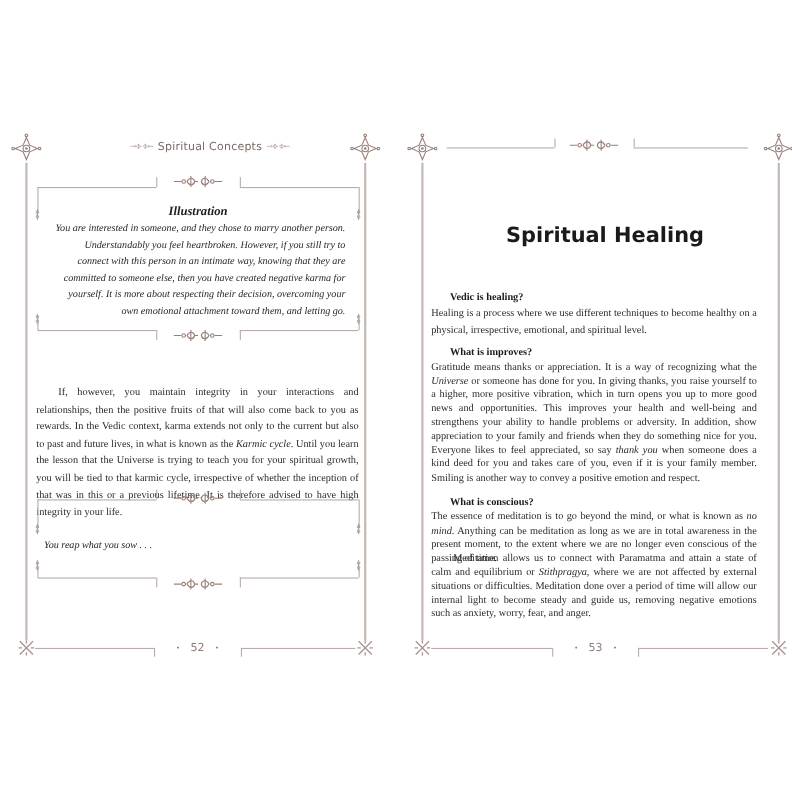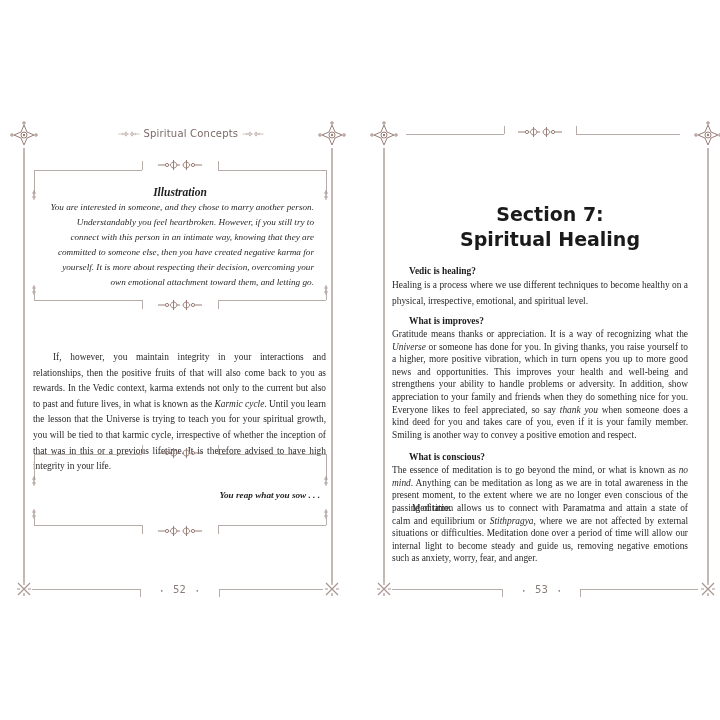--- a/index.html
+++ b/index.html
@@ -13,21 +13,21 @@
   .line-v2 { position:absolute; width:0; border-left:2px solid #c4b8b4; }
   .corner { position:absolute; width:28px; height:28px; }
   .xcorner { position:absolute; width:16px; height:16px; }
   .vine { position:absolute; height:12px; }
   .running-head { position:absolute; font-family:"DejaVu Sans", sans-serif; font-size:10px; color:#7a6a66; letter-spacing:0.2px; white-space:nowrap; }
   .folio { position:absolute; font-family:"DejaVu Sans", sans-serif; font-size:10px; color:#8a7c78; white-space:nowrap; }
   .box-title { position:absolute; left:40px; width:280px; text-align:center; font-family:Liberation Serif, serif; font-weight:bold; font-style:italic; font-size:11.5px; color:#1e1e1e; }
   .box-text { position:absolute; left:48px; width:266px; text-align:right; font-style:italic; font-size:9.2px; line-height:15px; color:#2a2a2a; }
   .body-text { position:absolute; font-size:9.4px; line-height:15.6px; text-align:justify; color:#2a2a2a; }
   .indent { text-indent:20px; }
-  .quote { position:absolute; left:40px; width:280px; text-align:right; font-style:italic; font-weight:bold; font-size:9.2px; color:#1e1e1e; }
+  .quote { position:absolute; left:40px; width:280px; text-align:left; font-style:italic; font-weight:normal; font-size:9.2px; color:#1e1e1e; }
   .section-title { position:absolute; left:40px; width:280px; text-align:center; font-family:"DejaVu Sans", sans-serif; font-weight:bold; font-size:19px; line-height:25px; color:#1a1a1a; }
   .q-head { position:absolute; font-weight:bold; font-size:9.4px; color:#1a1a1a; }
   .pin { position:absolute; width:4px; height:10px; }
 </style>
 </head>
 <body>
 
 <svg width="0" height="0" style="position:absolute">
   <defs>
     <symbol id="corner-orn" viewBox="0 0 28 28">
@@ -204,21 +204,20 @@
     </svg>
   <svg class="xcorner" style="left:340px;top:581px">
       <use href="#x-orn"></use>
     </svg>
   <div class="line-h" style="left:32px;top:589px;width:110px"></div>
   <div class="line-v" style="left:142px;top:589px;height:8px"></div>
   <div class="line-h" style="left:220px;top:589px;width:118px"></div>
   <div class="line-v" style="left:220px;top:589px;height:8px"></div>
 
   <div class="section-title" style="top:202px;left:50px;width:280px">
-    <div>Section 7:</div>
     <div>Spiritual Healing</div>
   </div>
 
   <div class="q-head" style="left:49px;top:266px">Vedic is healing?</div>
   <div class="body-text" style="left:32px;top:278px;width:296px">Healing is a process where we use different techniques to become healthy on a physical, irrespective, emotional, and spiritual level.</div>
 
   <div class="q-head" style="left:49px;top:316px">What is improves?</div>
   <div class="body-text" style="left:32px;top:328px;width:296px;line-height:12.6px"><span>Gratitude means thanks or appreciation. It is a way of recognizing what the </span><i>Universe</i><span> or someone has done for you. In giving thanks, you raise yourself to a higher, more positive vibration, which in turn opens you up to more good news and opportunities. This improves your health and well-being and strengthens your ability to handle problems or adversity. In addition, show appreciation to your family and friends when they do something nice for you. Everyone likes to feel appreciated, so say </span><i>thank you</i><span> when someone does a kind deed for you and takes care of you, even if it is your family member. Smiling is another way to convey a positive emotion and respect.</span></div>
 
   <div class="q-head" style="left:49px;top:452px">What is conscious?</div>

